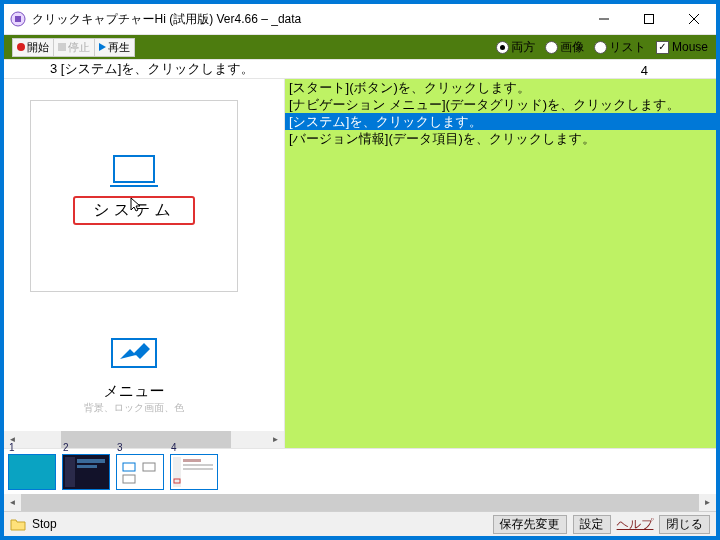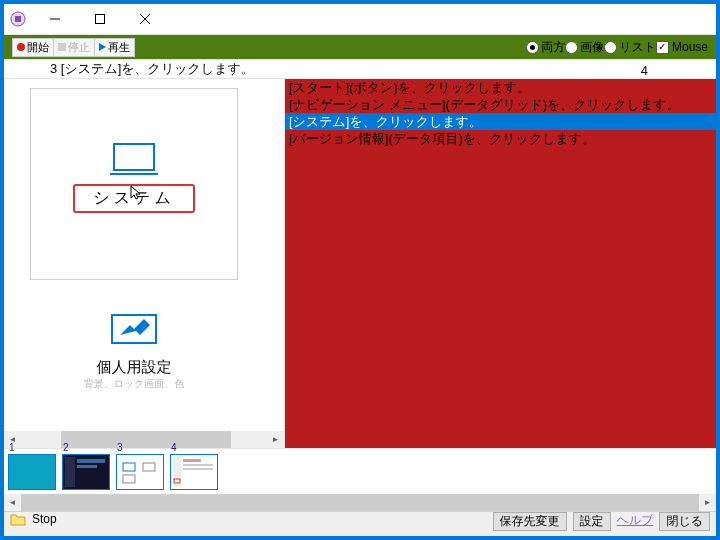--- a/index.html
+++ b/index.html
@@ -8,83 +8,84 @@
 .titlebar .appicon{width:16px;height:16px;margin-right:6px}
 .titlebar .title{flex:1;color:#000;font-size:12px}
 .winbtns{display:flex;height:100%}
 .winbtn{width:45px;display:flex;align-items:center;justify-content:center;color:#000}
 
 .toolbar{height:24px;background:#4d7c0f;display:flex;align-items:center;padding:0 8px;border-bottom:1px solid #e5e5e5}
 .tbleft{display:flex;align-items:center;gap:0}
 .tbbtn{display:flex;align-items:center;padding:1px 4px;border:1px solid #ccc;background:#f5f5f5;font-size:11px;margin-right:-1px}
 .tbbtn .dot{width:8px;height:8px;border-radius:50%;margin-right:2px}
 .tbbtn.disabled{color:#aaa}
-.tbright{margin-left:auto;display:flex;font-size:12px}
+.tbright{margin-left:auto;display:flex;gap:10px;font-size:12px}
 .radio{display:flex;align-items:center;gap:2px}
 .radio .r{width:11px;height:11px;border:1px solid #555;border-radius:50%;display:flex;align-items:center;justify-content:center;background:#fff}
 .radio .r.sel::after{content:"";width:5px;height:5px;border-radius:50%;background:#000}
 .chk{display:flex;align-items:center;gap:3px}
 .chk .c{width:11px;height:11px;border:1px solid #555;background:#fff;display:flex;align-items:center;justify-content:center;font-size:10px;line-height:1;color:#000}
 
 .header2{height:18px;display:flex;align-items:flex-end;font-size:13px;padding:0 8px;border-bottom:1px solid #e5e5e5;background:#fff}
 .header2 .left{flex:1;padding-left:38px}
 .header2 .right{width:90px;text-align:right;padding-right:60px}
 
 .body{flex:1;display:flex;min-height:0}
 .leftpanel{width:280px;display:flex;flex-direction:column;border-right:1px solid #e5e5e5;min-height:0}
 .thumbarea{flex:1;overflow:hidden;position:relative;background:#fff}
 .thumbinner{position:absolute;left:0;top:0;width:260px}
 
 .tile{width:228px;margin:0 auto;text-align:center;padding:5px 0}
-.tile .bigbox{height:190px;border:1px solid #d0d0d0;margin:4px 10px;display:flex;flex-direction:column;align-items:center;justify-content:center}
+.tile .bigbox{height:190px;border:1px solid #d0d0d0;margin:16px 10px;display:flex;flex-direction:column;align-items:center;justify-content:center}
 .tile .tiletitle{font-size:16px;margin-top:60px;letter-spacing:6px}
 .tile .tilesub{font-size:11px;color:#b8b8b8;margin-top:2px;letter-spacing:1px}
 .tile .redbox{border:2px solid #e03030;border-radius:3px;padding:2px 18px;margin-top:4px}
 .tile2{width:228px;margin:20px auto 0;text-align:center}
 .tile2 .tiletitle{font-size:15px;margin-top:6px}
 .tile2 .tilesub{font-size:10px;color:#b8b8b8}
 
 .hsb,.vsb{background:#f0f0f0}
 .hsb{height:17px;display:flex;align-items:center}
 .hsb .btn,.vsb .btn{width:17px;height:17px;display:flex;align-items:center;justify-content:center;background:#f0f0f0;font-size:8px;color:#606060}
 .hsb .track{flex:1;height:17px;position:relative;background:#f0f0f0}
 .hsb .thumb{position:absolute;top:0;height:17px;background:#cdcdcd}
 
-.rightpanel{flex:1;background:#b91c1c;display:flex;flex-direction:column;min-height:0}
+.rightpanel{flex:1;background:#bef264;display:flex;flex-direction:column;min-height:0}
 .steplist{flex:1;overflow:hidden;font-size:13px;line-height:17px;padding:0}
 .stepitem{padding:0 4px;white-space:nowrap;overflow:hidden;text-overflow:clip}
 .stepitem.sel{background:#0078d7;color:#fff}
 
 .strip{height:62px;background:#fff;display:flex;flex-direction:column;border-top:1px solid #e5e5e5}
 .striprow{flex:1;display:flex;align-items:center;padding:2px 4px;gap:2px}
 .sthumb{width:46px;height:34px;border:1px solid #0078d7;background:#0aa3c2;position:relative;margin-right:4px}
 .sthumb .num{position:absolute;top:-13px;left:0;font-size:10px;color:#225}
 .sthumb.t2{background:#1a1a2a}
 .sthumb.t3{background:#fff}
 .sthumb.t4{background:#fff}
 .strip .hsb{height:17px}
 
-.status{height:24px;background:#f0f0f0;display:flex;align-items:flex-start;padding:0 6px;border-top:1px solid #d0d0d0;font-size:12px;gap:6px}
+.status{height:24px;background:#f0f0f0;display:flex;align-items:center;padding:0 6px;border-top:1px solid #d0d0d0;font-size:12px;gap:6px}
 .status .sicon{width:16px;height:14px}
 .status .sp{flex:1}
 .status .sbtn{padding:0 6px;border:1px solid #adadad;background:#e1e1e1}
-.status .link{color:#8b5cf6;text-decoration:underline}
+.status .link{color:#7f1d1d;text-decoration:underline}
 
 .cursor{position:absolute;width:16px;height:16px;pointer-events:none}
 </style>
 </head>
 <body>
 
 <div class="window">
 
   <div class="titlebar">
     <svg class="appicon" viewBox="0 0 16 16">
         <circle cx="8" cy="8" r="7" fill="#e9d7ff" stroke="#7a4fc0"></circle>
         <path d="M5 5h6v6H5z" fill="#7a4fc0"></path>
       </svg>
+    <div class="title">クリックキャプチャーHi (試用版) Ver4.66  –  _data</div>
     <div class="winbtns">
       <div class="winbtn">
           <svg width="10" height="10" viewBox="0 0 10 10">
             <path d="M0 5h10" stroke="#000"></path>
           </svg>
         </div>
       <div class="winbtn">
           <svg width="10" height="10" viewBox="0 0 10 10">
             <rect x="0.5" y="0.5" width="9" height="9" fill="none" stroke="#000"></rect>
           </svg>
@@ -154,21 +155,21 @@
               <svg class="cursor" style="position:relative;left:4px;top:-28px" viewBox="0 0 16 16">
                   <path d="M1 1l0 12 3-3 2 4 2-1-2-4 4 0z" fill="#fff" stroke="#000"></path>
                 </svg>
             </div>
           </div>
           <div class="tile2">
             <svg width="56" height="40" viewBox="0 0 56 40">
                 <rect x="6" y="6" width="44" height="28" fill="none" stroke="#0078d7" stroke-width="2"></rect>
                 <path d="M14 26l10-10 6 6M38 10l6 6-10 10-6-6z" fill="#0078d7"></path>
               </svg>
-            <div class="tiletitle">個人用設定</div>
+            <div class="tiletitle">メニュー</div>
             <div class="tilesub">背景、ロック画面、色</div>
           </div>
         </div>
       </div>
       <div class="hsb">
         <div class="btn">◄</div>
         <div class="track">
             <div class="thumb" style="left:40px;width:170px"></div>
           </div>
         <div class="btn">►</div>

